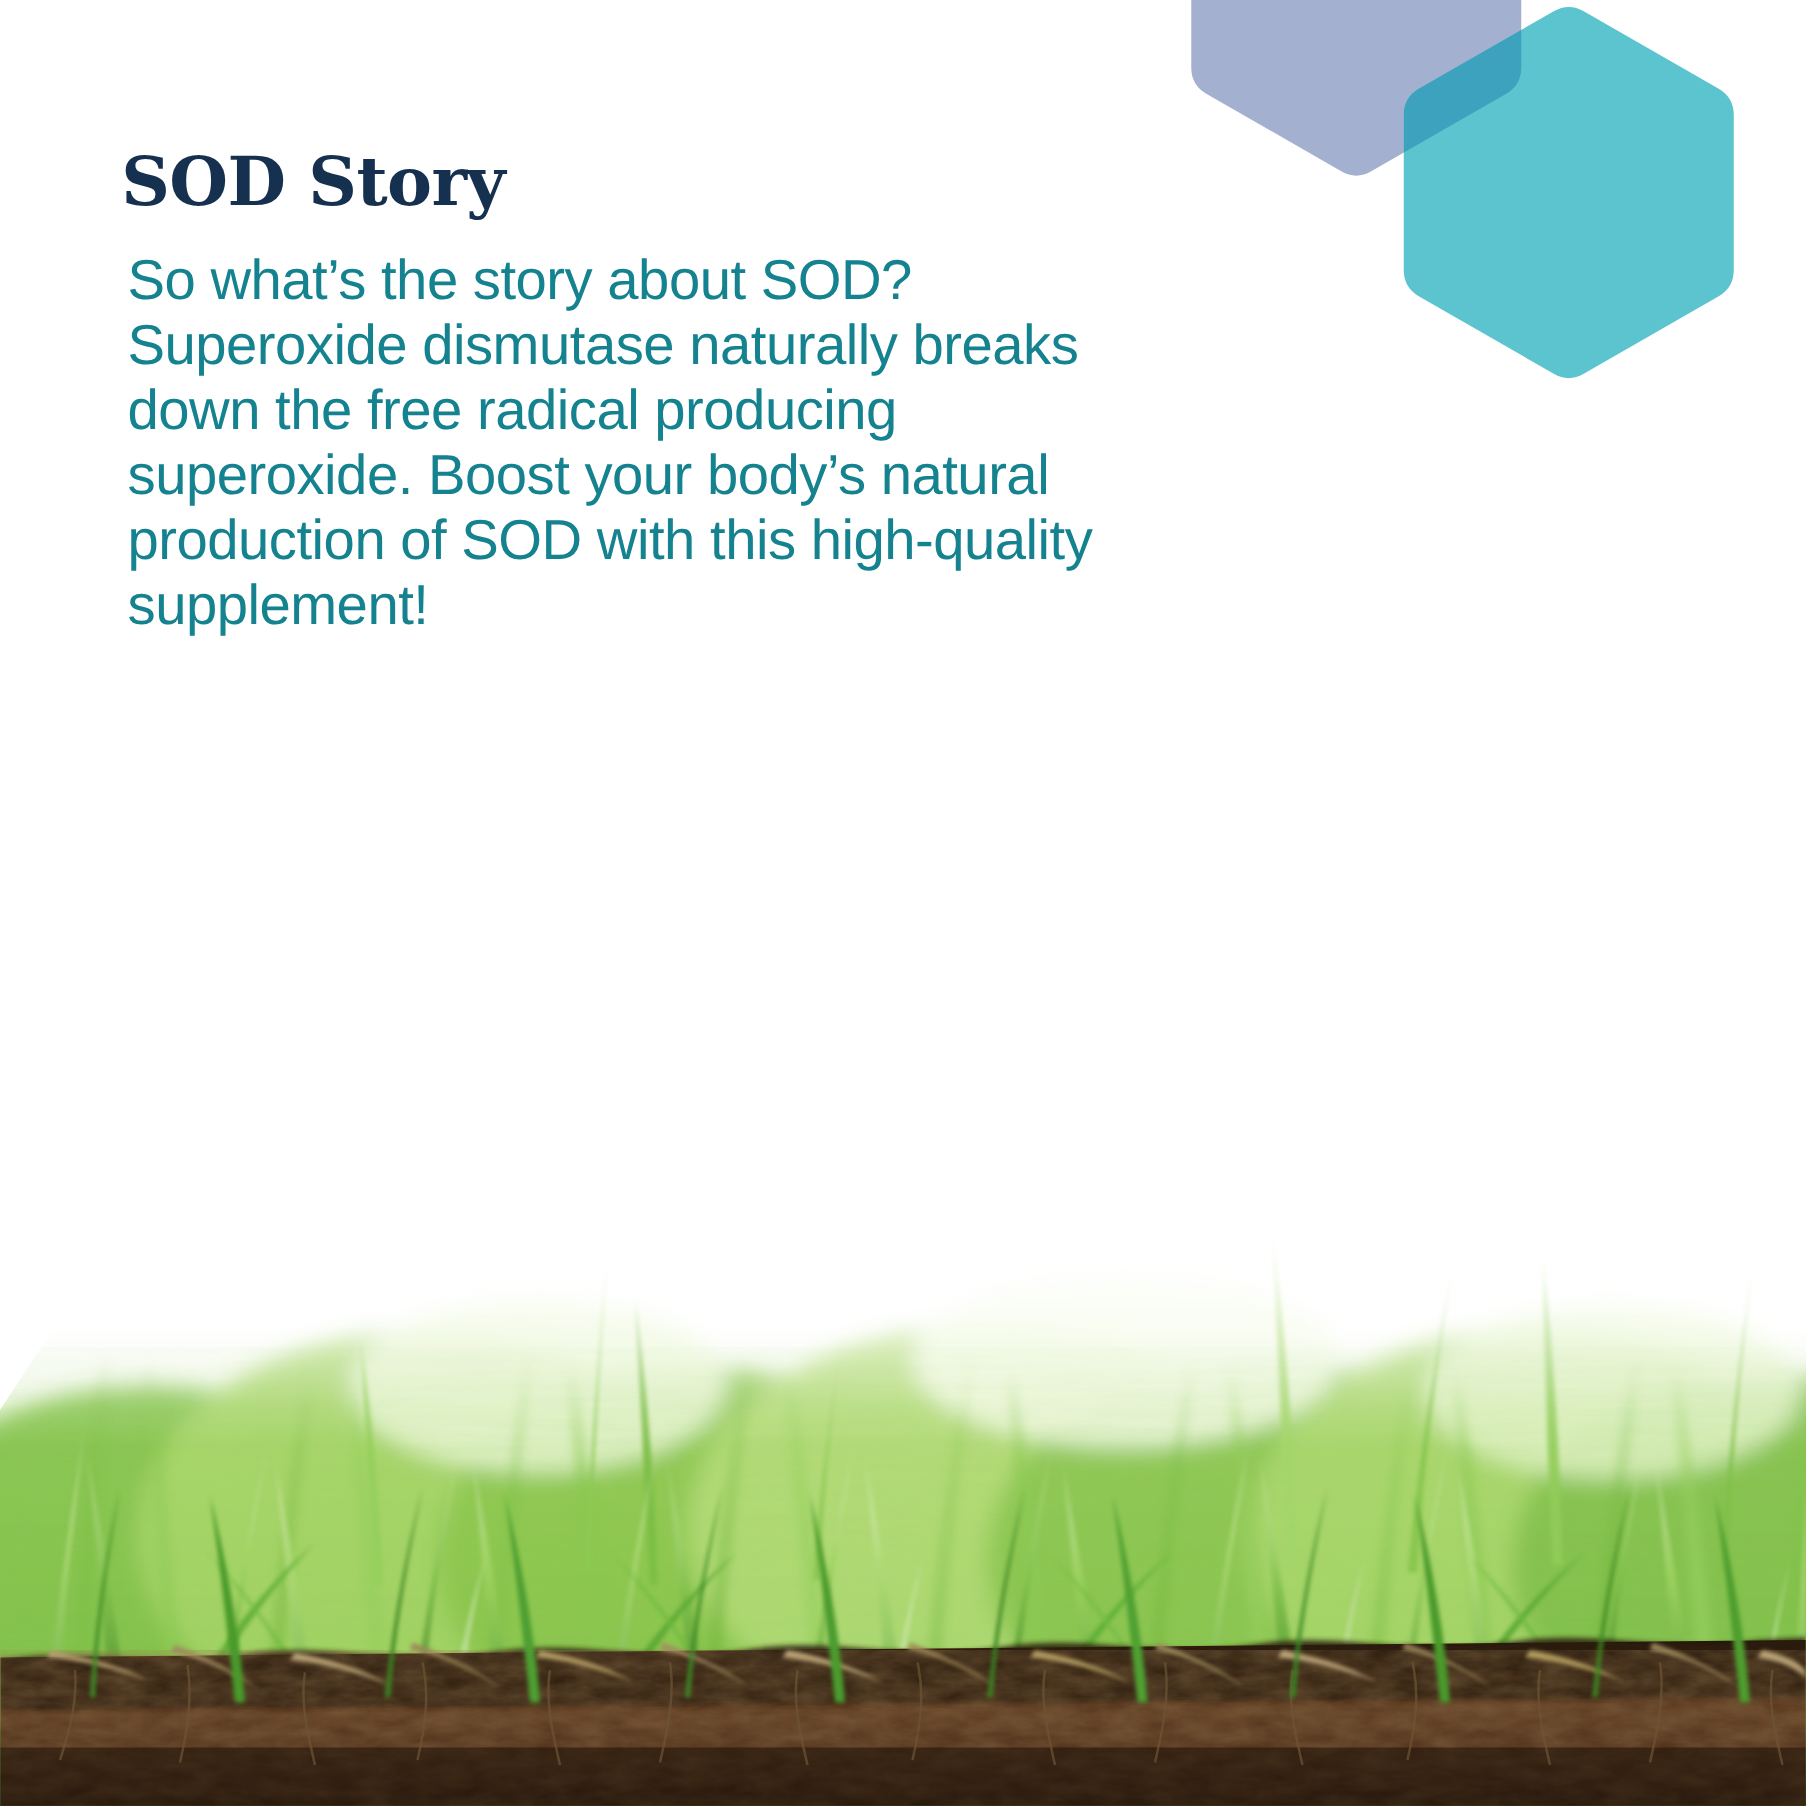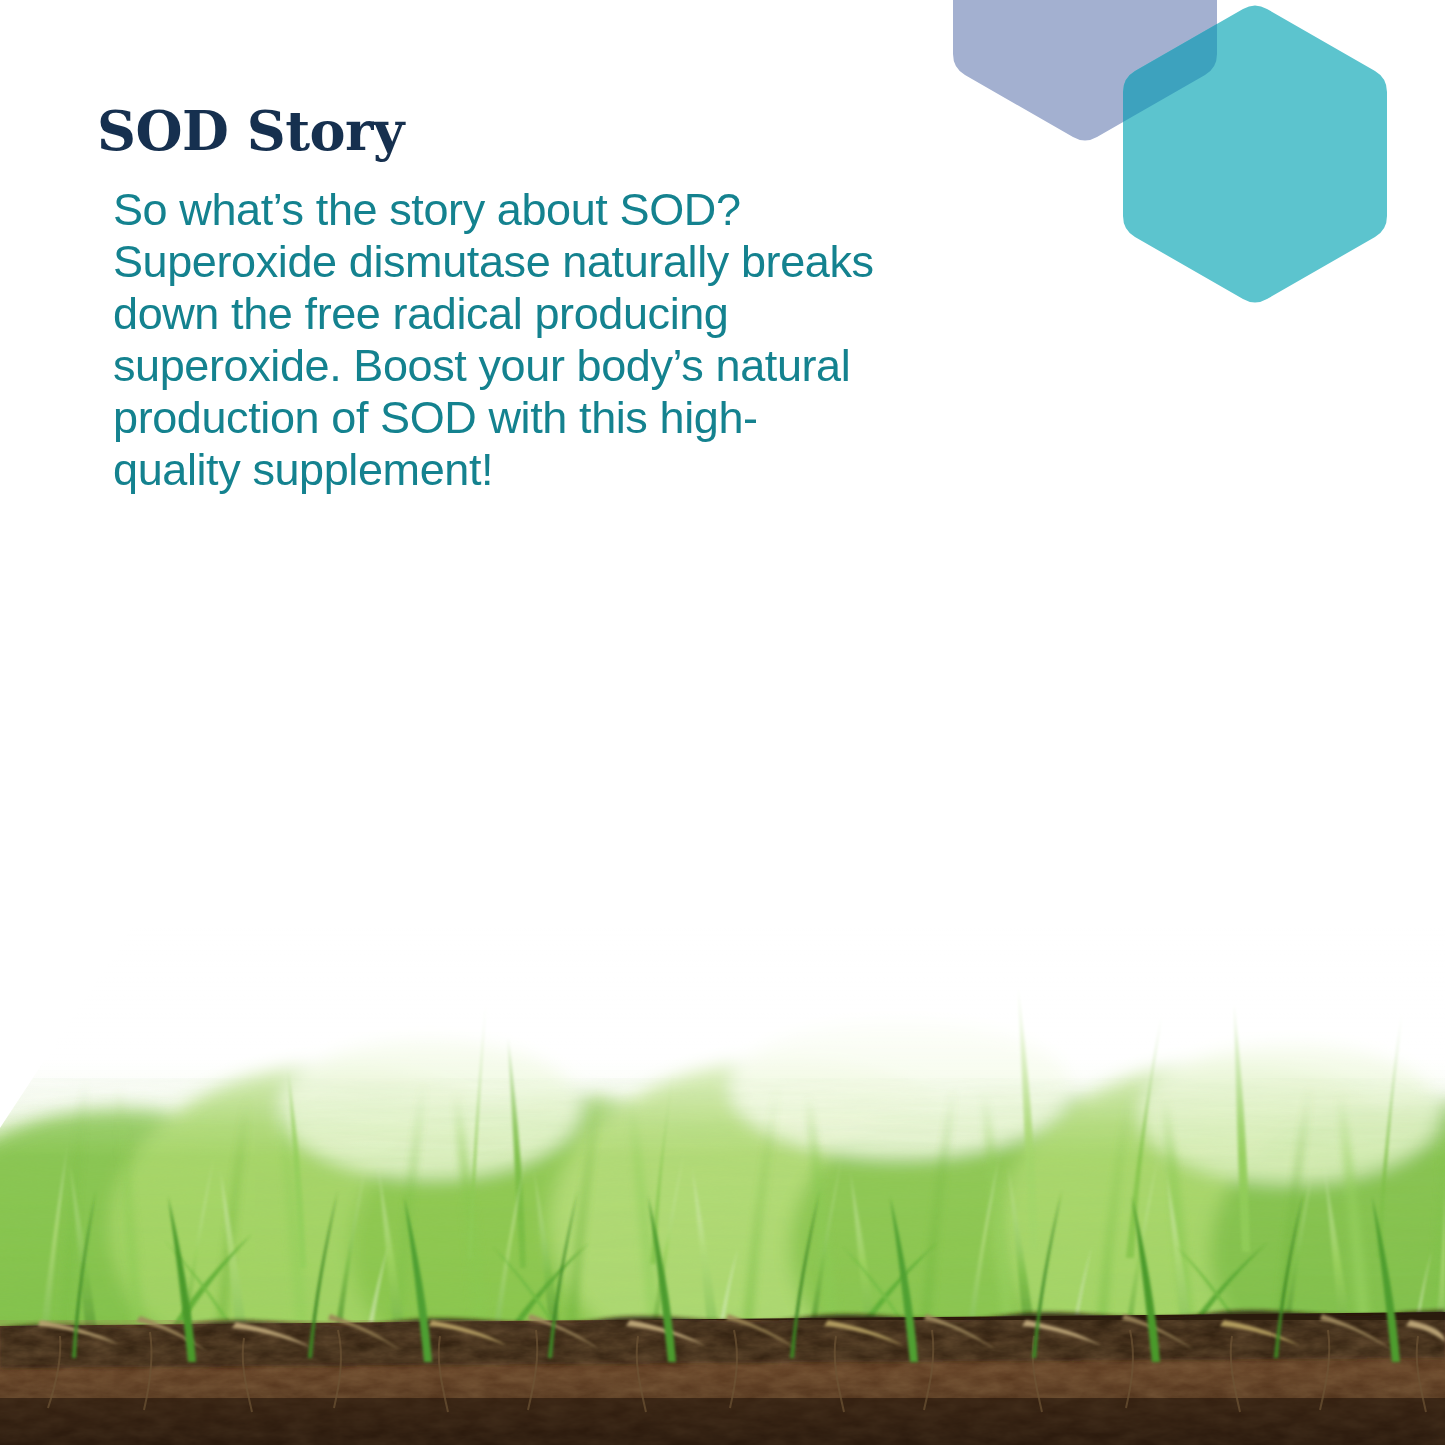--- a/index.html
+++ b/index.html
@@ -37,31 +37,31 @@
 
   
   .text-block {
     position: absolute;
     left: 97px;
     top: 104px;
     width: 800px;
   }
 
   .page-title {
-    margin: 0 0 26px 0;
+    margin: 14px 0 26px 0;
     font-family: "DejaVu Serif", "Liberation Serif", serif;
     font-size: 54px;
     font-weight: 700;
     line-height: 1.0;
     letter-spacing: -0.5px;
     color: #16304f;
   }
 
   .body-copy {
-    margin: 16px;
+    margin: 5px;
     font-family: "Liberation Sans", sans-serif;
     font-size: 45px;
     font-weight: 400;
     line-height: 52px;
     letter-spacing: -0.4px;
     color: #14828f;
     max-width: 790px;
   }
 
   

